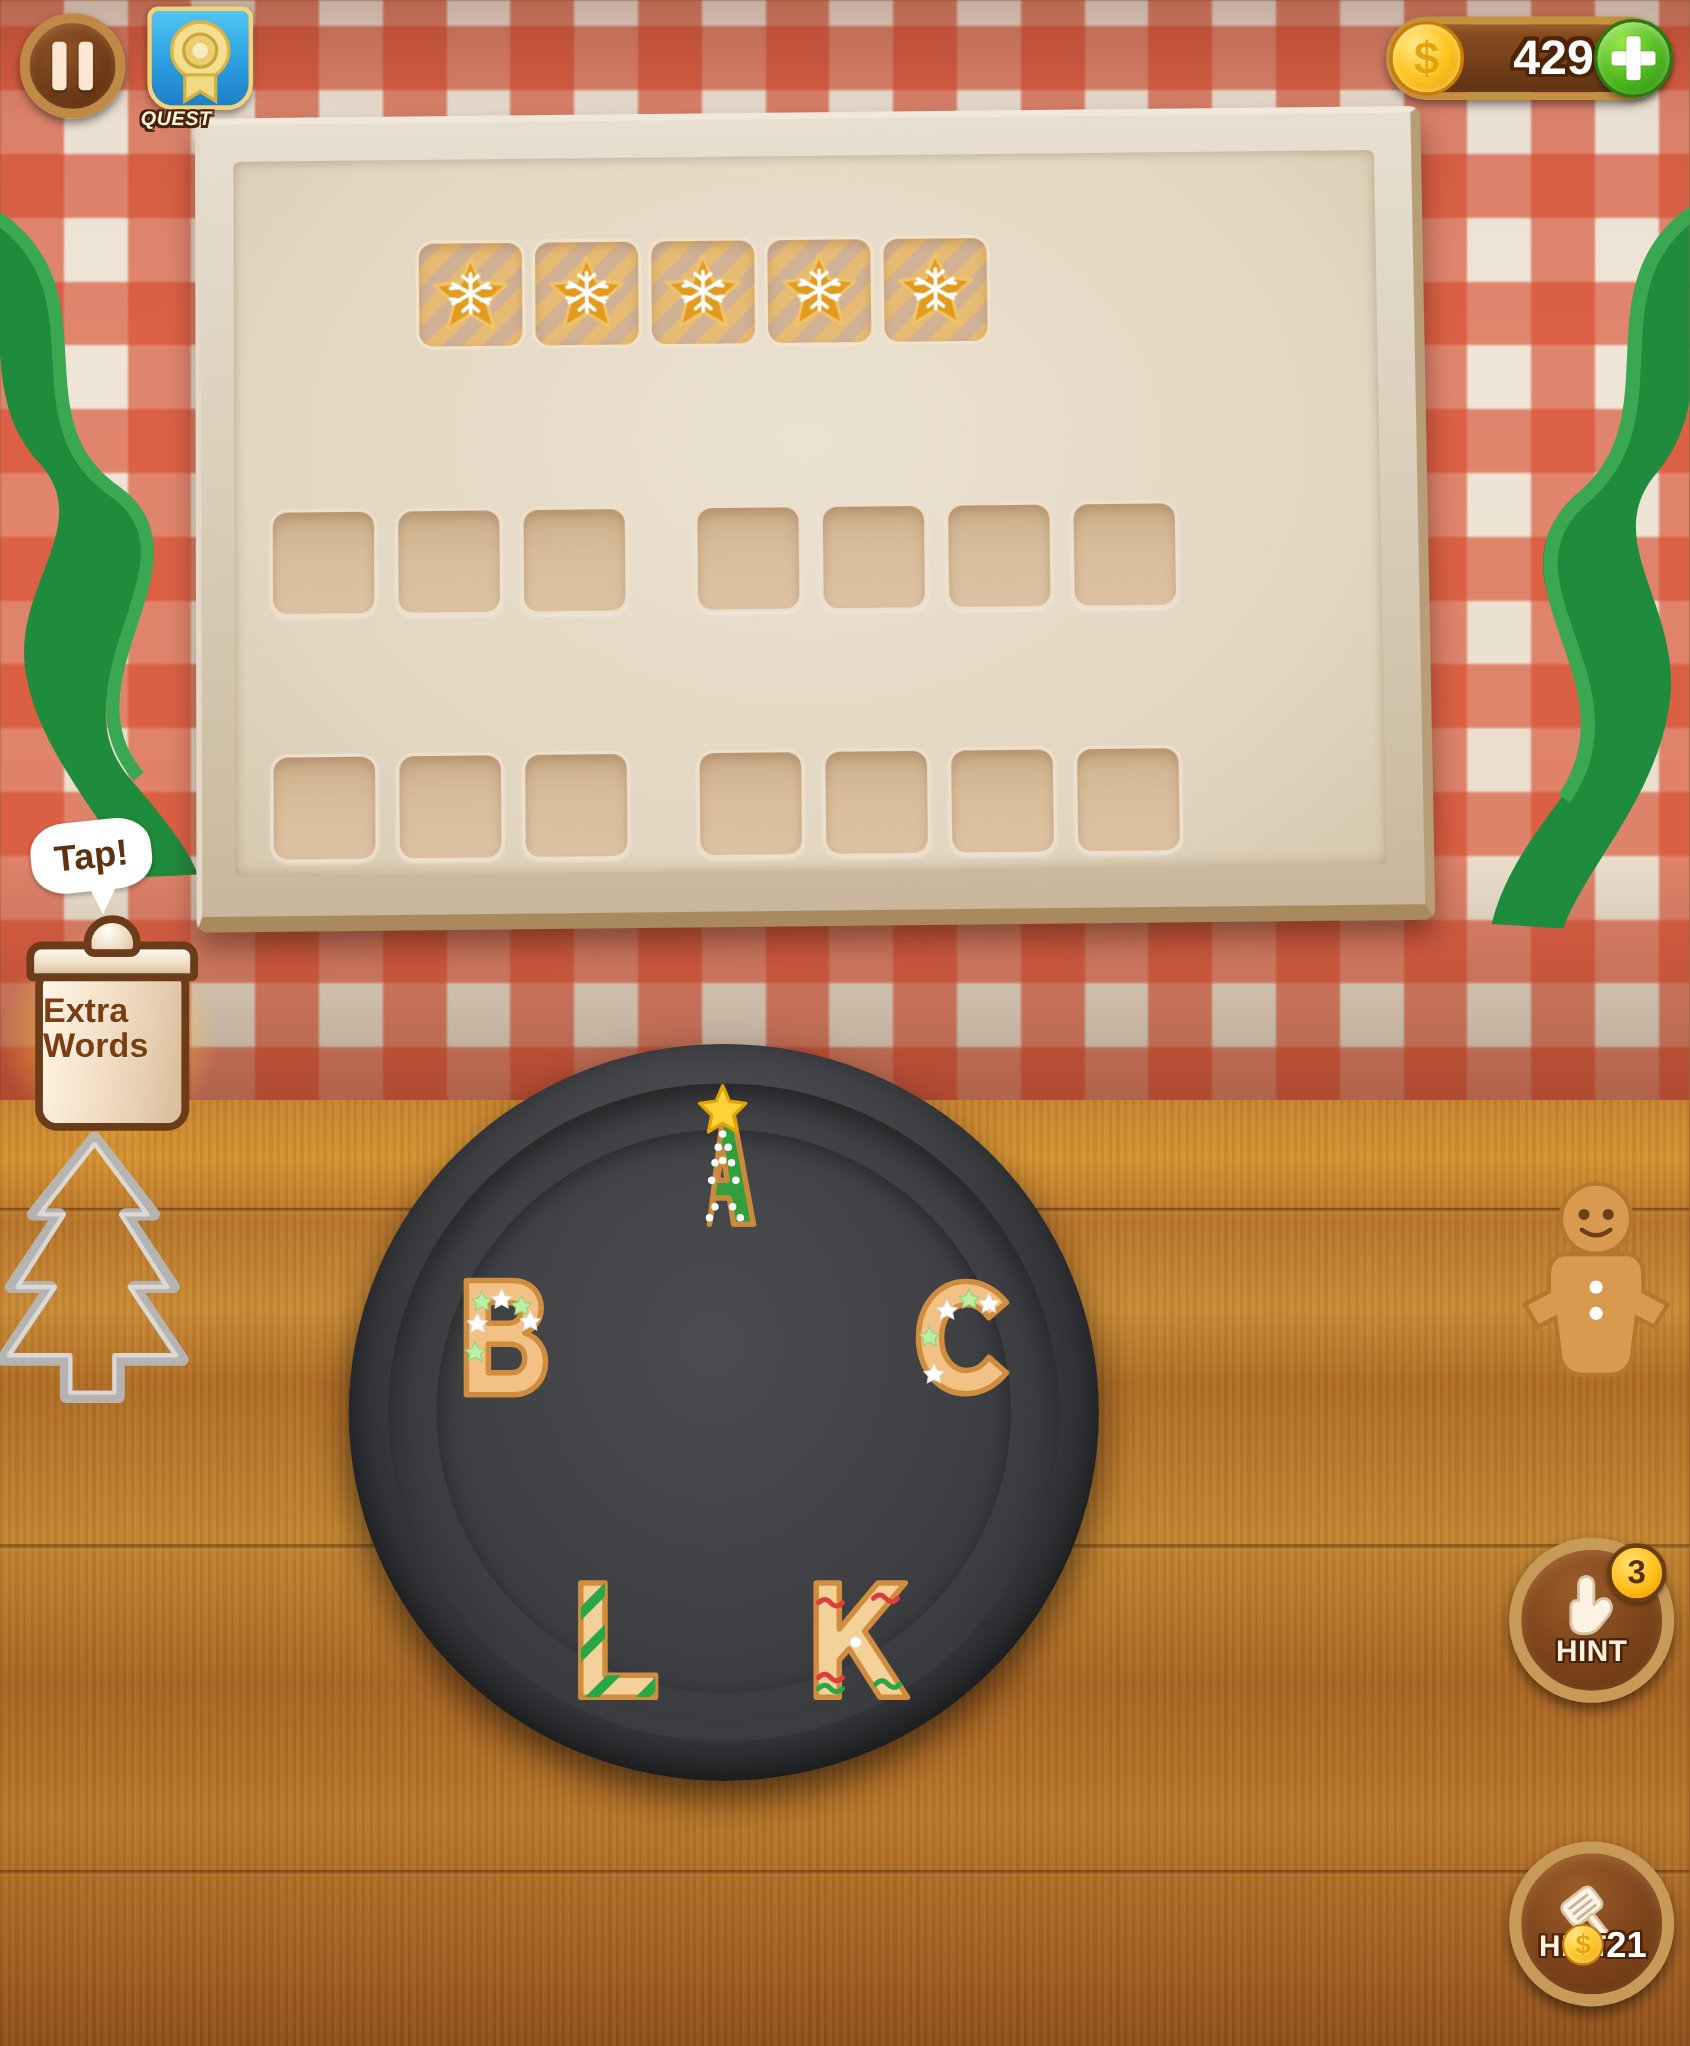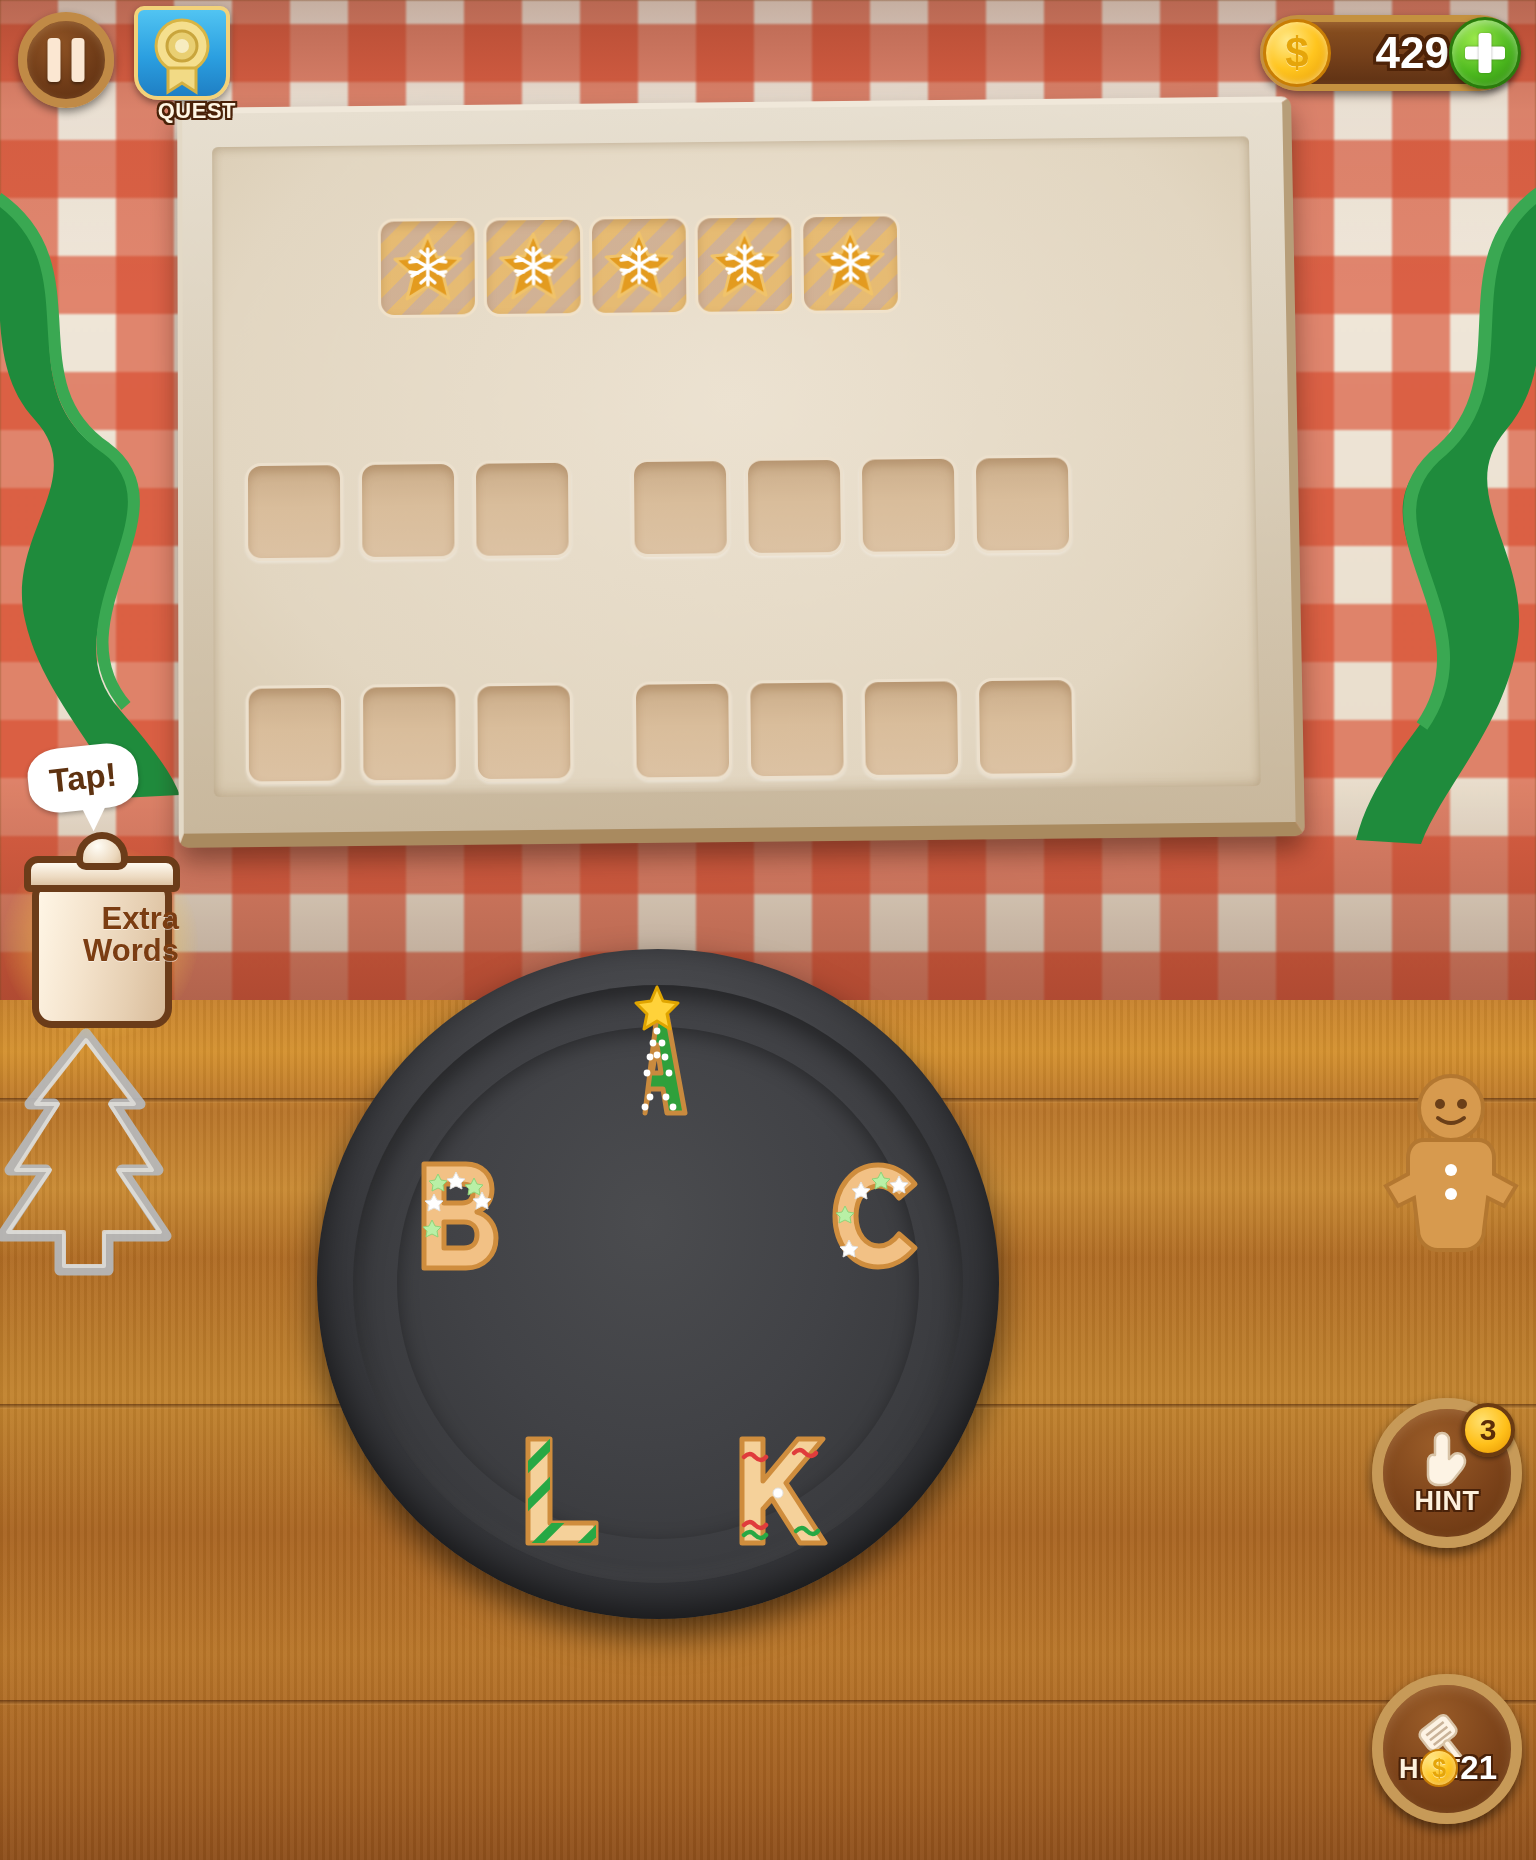--- a/index.html
+++ b/index.html
@@ -72,25 +72,26 @@
 
   #quest-btn { position:absolute; left:134px; top:6px; width:96px; height:120px; }
   .quest-shield {
     position:absolute; left:0; top:0; width:96px; height:94px;
     background:linear-gradient(180deg,#51c4f2 0%, #2b9fe0 55%, #1f7fc4 100%);
     border:4px solid #f2d27a;
     border-radius:10px 10px 24px 24px;
     box-shadow:0 3px 7px rgba(0,0,0,.4);
   }
   .quest-label {
-    position:absolute; left:-6px; top:92px; width:108px; text-align:right;
-    font-size:22px; font-weight:bold; color:#fff6e4;
+    position:absolute; left:-6px; top:92px; width:108px; text-align:left;
+    font-size:18px; font-weight:bold; color:#fff6e4;
     text-shadow:-2px 0 #4a2209, 0 -2px #4a2209, 2px 0 #4a2209, 0 2px #4a2209,
       2px 2px #4a2209, -2px 2px #4a2209, 2px -2px #4a2209, -2px -2px #4a2209;
     letter-spacing:.5px;
+    font-style:italic;
   }
 
   #level-title {
     position:absolute; left:0; top:16px; width:1536px; text-align:center;
     font-size:48px; font-weight:bold; color:#ffe9cd; letter-spacing:1px;
     text-shadow:-4px 0 #4e2308, 0 -4px #4e2308, 4px 0 #4e2308, 0 4px #4e2308,
       4px 4px #4e2308, -4px 4px #4e2308, 4px -4px #4e2308, -4px -4px #4e2308,
       0 7px 9px rgba(60,20,5,.5);
   }
 
@@ -192,21 +193,21 @@
     position:absolute; left:10px; top:26px; width:156px; height:36px;
     background:linear-gradient(180deg,#fffaf0, #ecd9c0 65%, #dcc2a3);
     border:7px solid #6b3c19; border-radius:14px 14px 6px 6px;
   }
   #jar-knob {
     position:absolute; left:62px; top:2px; width:52px; height:38px;
     background:radial-gradient(circle at 38% 30%,#fffdf6,#ecd8bd 70%, #d9bd9a);
     border:7px solid #6b3c19; border-radius:26px 26px 10px 10px;
   }
   #jar-text {
-    position:absolute; left:0; top:16px; width:140px; text-align:right;
+    position:absolute; left:0; top:16px; width:140px; text-align:left;
     font-size:31px; font-weight:bold; color:#7b3d12; line-height:1.02;
     text-shadow:0 1px 0 rgba(255,255,255,.55);
   }
   #tap-bubble {
     position:absolute; left:14px; top:-84px; width:110px; height:64px;
     background:#fff; border-radius:32px/26px;
     box-shadow:0 2px 5px rgba(0,0,0,.3);
     display:flex; align-items:center; justify-content:center;
     transform:rotate(-6deg);
   }

